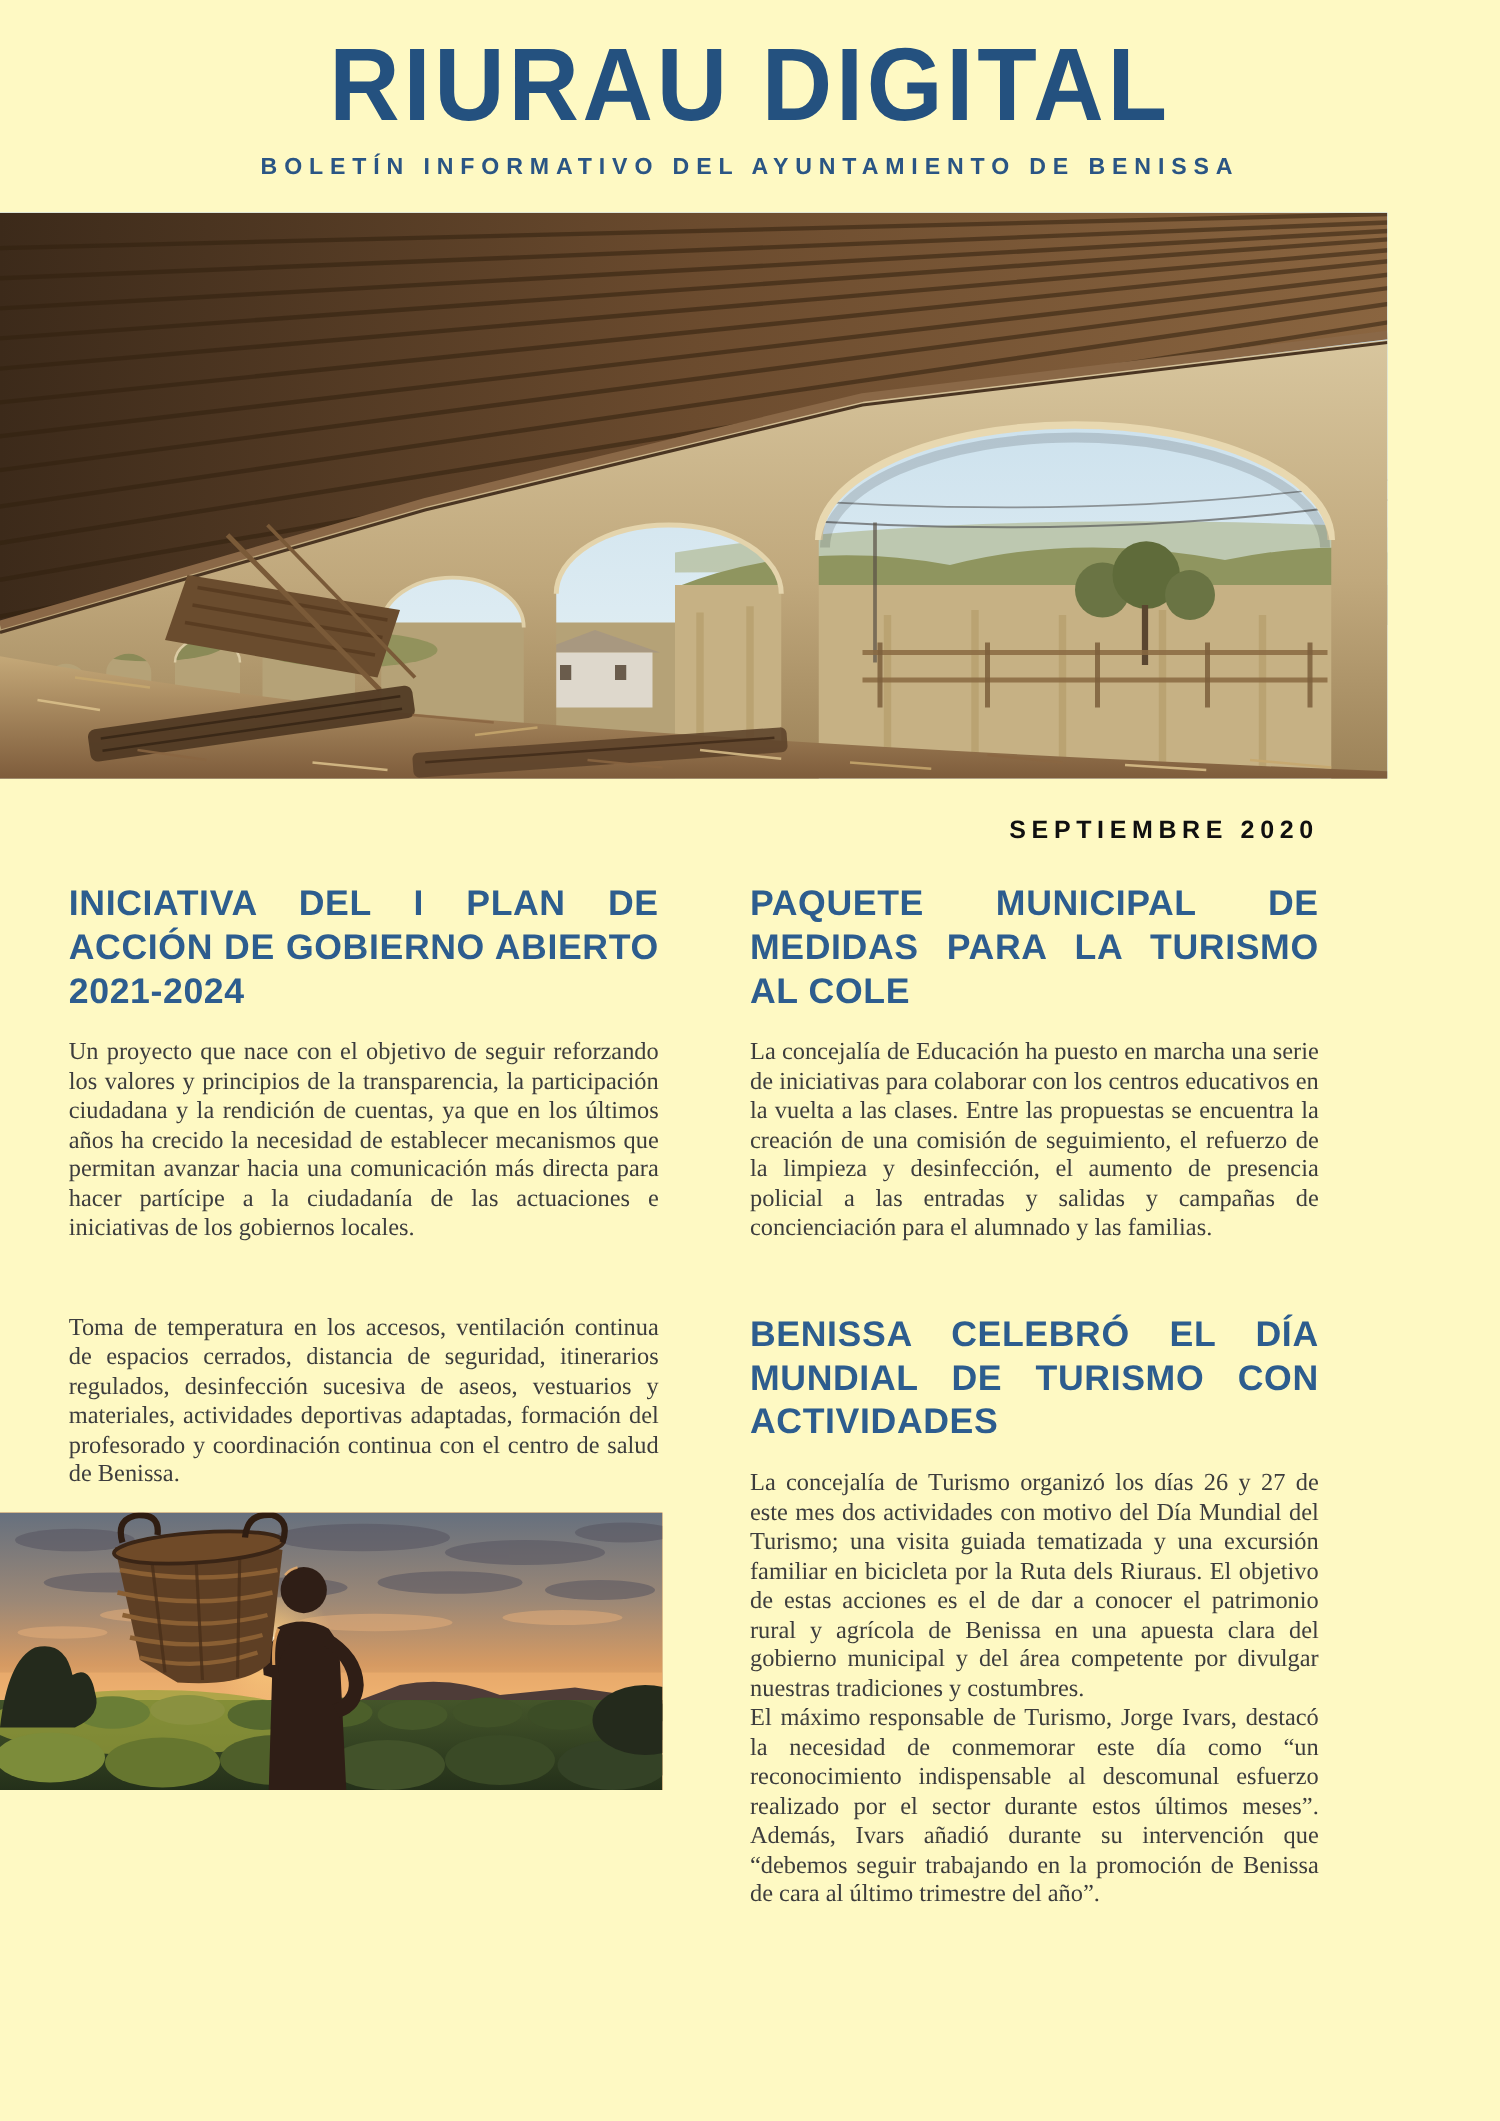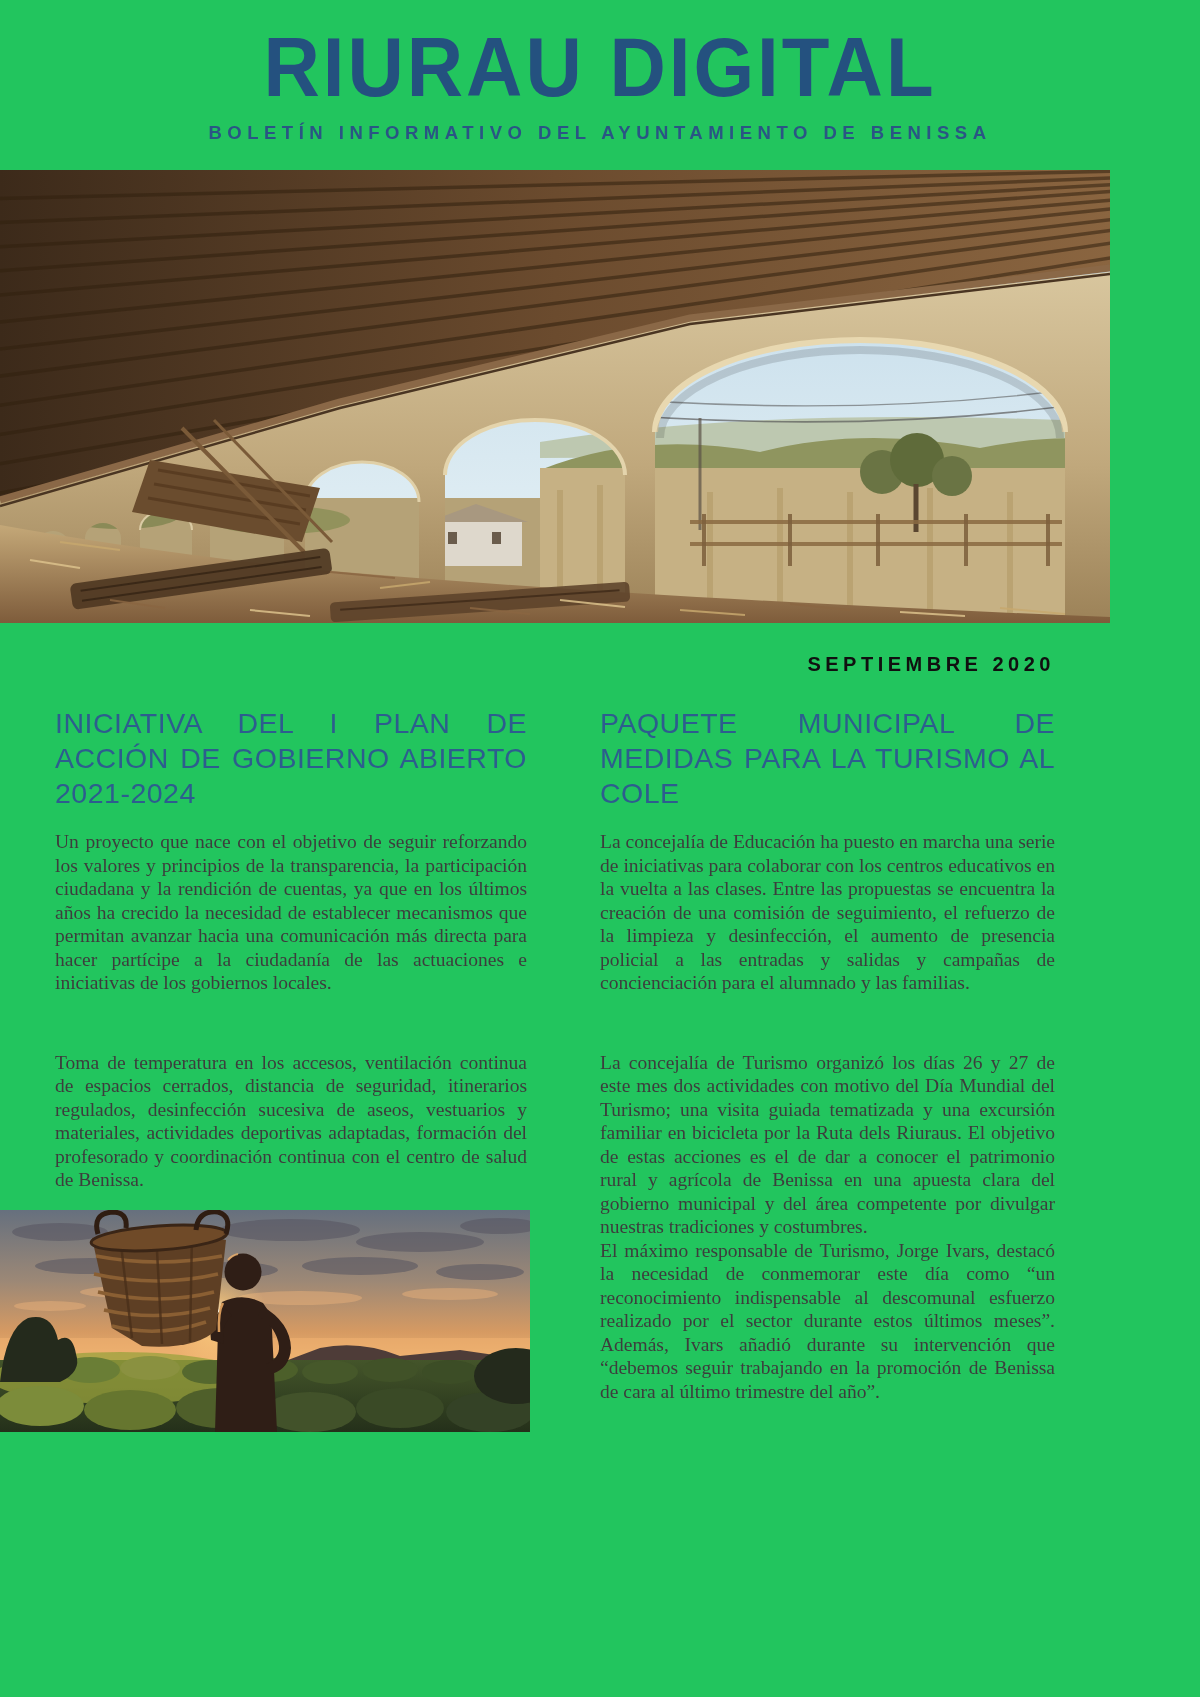--- a/index.html
+++ b/index.html
@@ -1,19 +1,19 @@
 <!DOCTYPE html>
 <html lang="es"><head>
 <meta charset="utf-8">
 <style>
   html,body{margin:0;padding:0;background:#ffffff;}
   .page{
     position:relative;
     width:1200px;height:1697px;
-    background:#22c55e;
+    background:#fef9c3;
     overflow:hidden;
     font-family:"Liberation Sans", sans-serif;
   }
   
   .masthead{padding-top:26px;text-align:center;}
   .masthead h1{
     margin:0;
     font-size:78px;
     font-weight:800;
     letter-spacing:3px;
@@ -47,21 +47,21 @@
   }
   .articles{
     display:grid;
     grid-template-columns:472px 455px;
     column-gap:73px;
     row-gap:56px;
   }
   .article h2{
     margin:0 0 20px 0;
     font-size:28.5px;
-    font-weight:400;
+    font-weight:700;
     line-height:1.22;
     letter-spacing:0.5px;
     color:#2d5d8e;
     text-align:justify;
   }
   .article p{
     margin:0;
     font-family:"Liberation Serif", serif;
     font-size:19.5px;
     line-height:23.5px;
@@ -325,20 +325,21 @@
             <path d="M98 24 Q92 4 112 2 Q128 2 126 18" stroke="#2f1d12" stroke-width="5" fill="none"></path>
             <path d="M196 20 Q198 0 218 2 Q232 6 226 24" stroke="#2f1d12" stroke-width="5" fill="none"></path>
 
             <path d="M219 122 Q218 102 223 93" stroke="#ffb86a" stroke-width="2.5" fill="none" opacity="0.8"></path>
             <path d="M228 50 A18 18 0 0 1 238 44" stroke="#ffb86a" stroke-width="2" fill="none" opacity="0.7"></path>
           </svg>
         </div>
       </article>
 
       <article class="article">
+        <h2>BENISSA CELEBRÓ EL DÍA MUNDIAL DE TURISMO CON ACTIVIDADES</h2>
         <p>La concejalía de Turismo organizó los días 26 y 27 de este mes dos actividades con motivo del Día Mundial del Turismo; una visita guiada tematizada y una excursión familiar en bicicleta por la Ruta dels Riuraus. El objetivo de estas acciones es el de dar a conocer el patrimonio rural y agrícola de Benissa en una apuesta clara del gobierno municipal y del área competente por divulgar nuestras tradiciones y costumbres.</p>
         <p>El máximo responsable de Turismo, Jorge Ivars, destacó la necesidad de conmemorar este día como “un reconocimiento indispensable al descomunal esfuerzo realizado por el sector durante estos últimos meses”. Además, Ivars añadió durante su intervención que “debemos seguir trabajando en la promoción de Benissa de cara al último trimestre del año”.</p>
       </article>
 
     </div>
   </div>
 
 
 </div>
 

